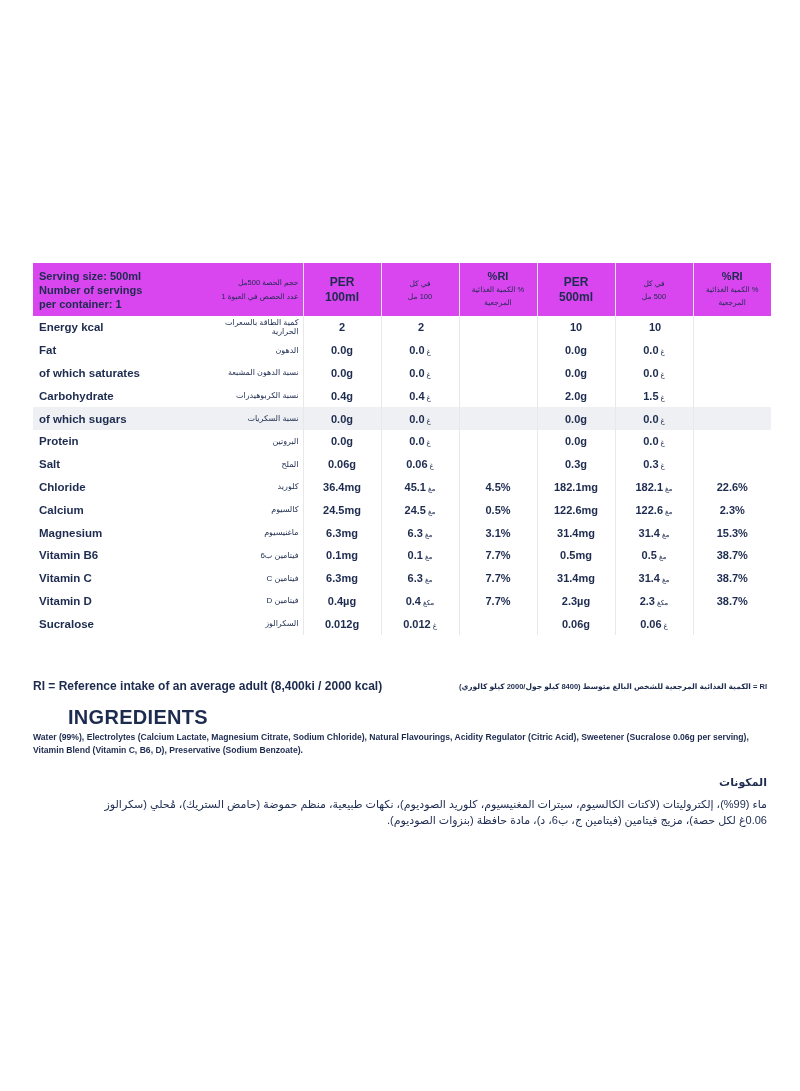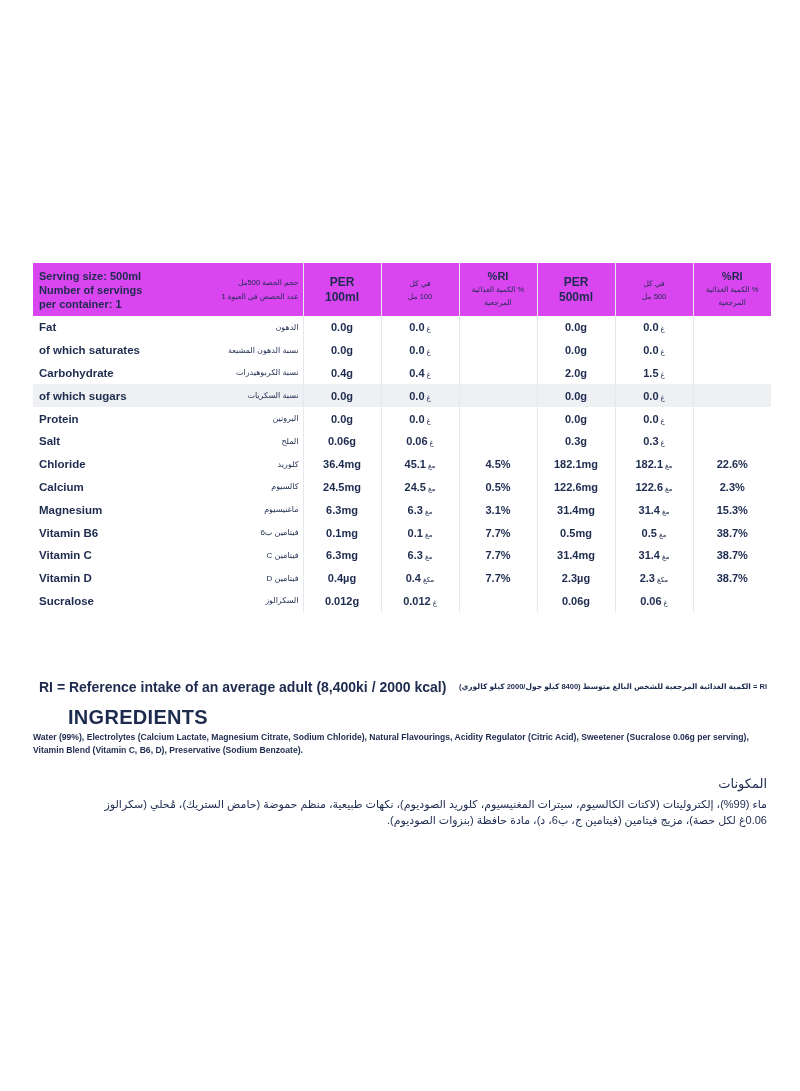--- a/index.html
+++ b/index.html
@@ -24,25 +24,25 @@
   .v { text-align: center; border-left: 1px solid #e6e8ec; }
   .en { text-align: left; padding-left: 6px !important; font-size: 11.5px !important; }
   .ar { text-align: right; direction: rtl; font-size: 8px !important; font-weight: normal !important; }
   .hdr-en { text-align: left; padding-left: 6px !important; font-size: 11px; font-weight: bold !important; line-height: 14px; }
   .hdr-ar { text-align: right; direction: rtl; font-size: 7.5px; line-height: 14px; }
   .hdr-per { text-align: center; font-size: 12px; font-weight: bold !important; line-height: 15px; margin-top: 36px; }
   .hdr-ar-small { text-align: center; direction: rtl; font-size: 7.5px; line-height: 13px; }
   .hdr-ri { text-align: center; font-size: 7.5px; line-height: 13px; direction: rtl; }
   .hdr-ri b { display: block; font-size: 11px; direction: ltr; }
   .unit-ar { font-size: 7px; font-weight: normal; margin-left: 2px; }
-  .ri-note { position: absolute; left: 39px; top: 679px; font-size: 14px; font-weight: bold; }
+  .ri-note { position: absolute; left: 33px; top: 679px; font-size: 12px; font-weight: bold; }
   .ri-note-ar { position: absolute; right: 33px; top: 682px; font-size: 7.5px; direction: rtl; font-weight: bold; }
   .ing-title { position: absolute; left: 43px; top: 706px; font-size: 20px; font-weight: bold; letter-spacing: 0.3px; margin-left: 25px; }
   .ing-text { position: absolute; left: 33px; top: 731px; width: 740px; font-size: 8.6px; line-height: 13px; font-weight: bold; }
-  .ing-ar-title { position: absolute; right: 33px; top: 776px; font-size: 13px; font-weight: normal; direction: rtl; }
+  .ing-ar-title { position: absolute; right: 33px; top: 776px; font-size: 11px; font-weight: bold; direction: rtl; }
   .ing-ar-text { position: absolute; right: 33px; top: 796px; width: 690px; font-size: 11px; line-height: 16px; direction: rtl; text-align: right; margin-left: 9px; }
 </style>
 </head>
 <body>
 
 <div class="table-wrap">
   <table class="nut">
     <colgroup>
       <col class="c-en">
         <col class="c-ar">
@@ -86,20 +86,30 @@
           <div>500 مل</div>
         </th>
         <th class="hdr-ri v">
           <b>%RI</b>
           <div>% الكمية الغذائية</div>
           <div>المرجعية</div>
         </th>
       </tr>
     </thead>
     <tbody id="nut-body">
+        <tr>
+          <td class="en">Energy kcal</td>
+          <td class="ar">كمية الطاقة بالسعرات الحرارية</td>
+          <td class="v">2</td>
+          <td class="v"><span class="unit-ar"></span><span>2</span></td>
+          <td class="v"></td>
+          <td class="v">10</td>
+          <td class="v"><span class="unit-ar"></span><span>10</span></td>
+          <td class="v"></td>
+        </tr>
         <tr>
           <td class="en">Fat</td>
           <td class="ar">الدهون</td>
           <td class="v">0.0g</td>
           <td class="v"><span class="unit-ar">غ</span><span>0.0</span></td>
           <td class="v"></td>
           <td class="v">0.0g</td>
           <td class="v"><span class="unit-ar">غ</span><span>0.0</span></td>
           <td class="v"></td>
         </tr>

